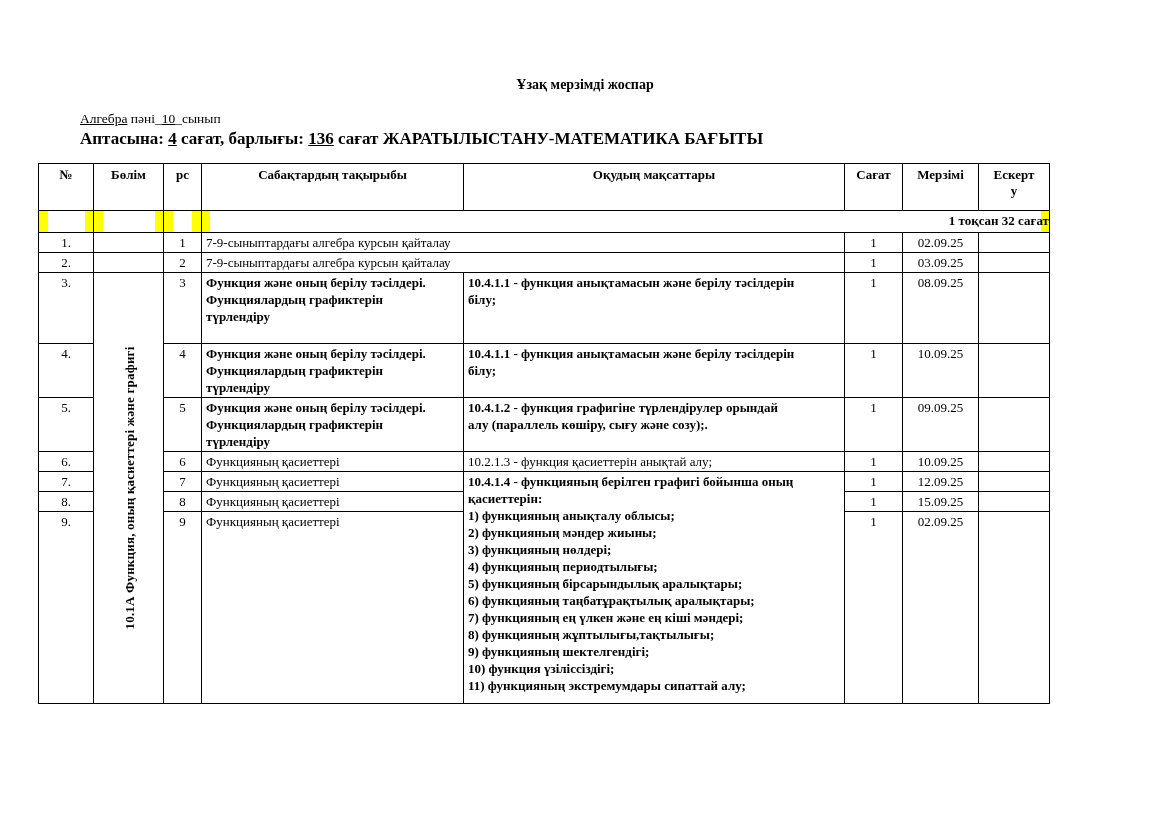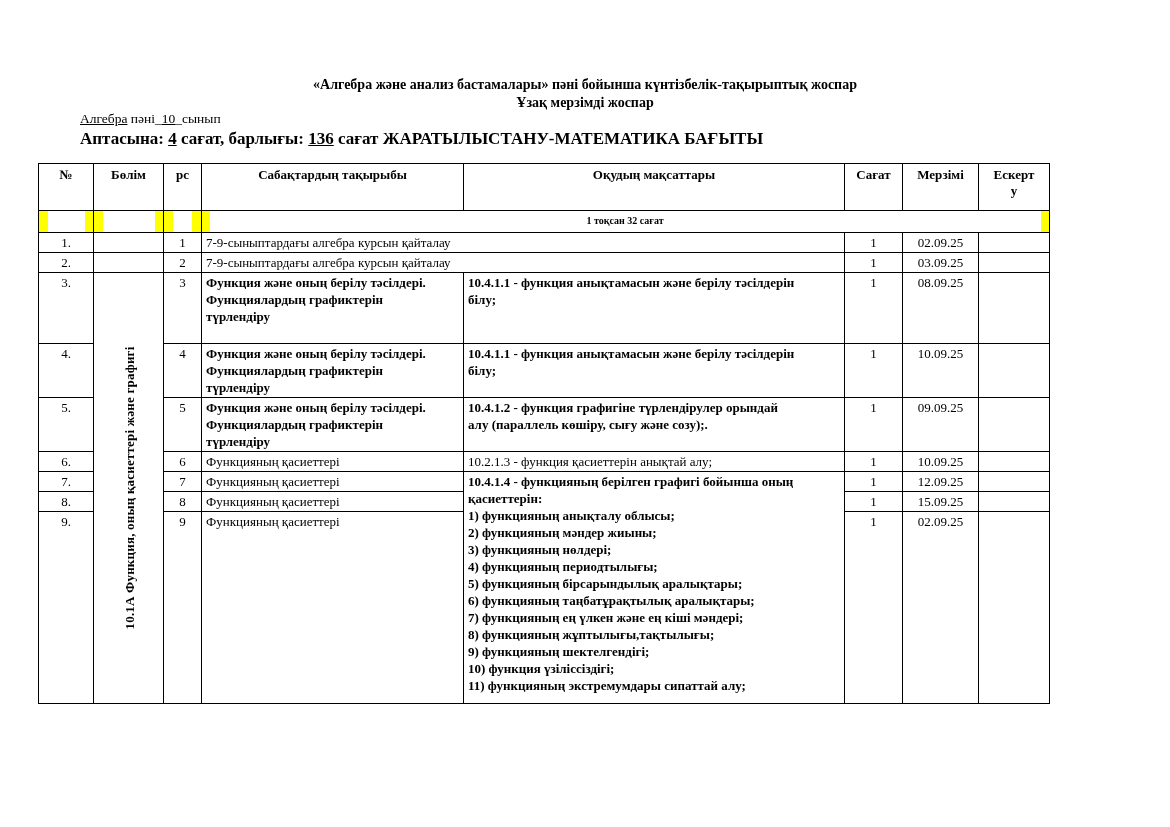--- a/index.html
+++ b/index.html
@@ -32,35 +32,34 @@
 
   td.c { text-align:center; }
   td.pre { white-space:pre-line;font-weight:bold; }
   td.pt { padding-top:17px; }
 
   td.qcell { position:relative; padding:0; height:19px; }
   .ys { position:absolute; top:0; height:100%; background:#ffff00; }
   .vline { position:absolute; top:0; height:100%; width:1px; background:#000; }
   .qtext {
     position:absolute; left:162px; right:0; top:0; height:100%;
-    text-align:center; font-weight:bold; font-size:10px; line-height:19px;
+    text-align:right; font-weight:bold; font-size:13px; line-height:19px;
   }
 
   td.section-cell { position:relative; padding:0; }
   .vertical-label {
     position:absolute; top:50%; left:50%;
     transform:translate(-50%,-50%) rotate(-90deg);
     white-space:nowrap; font-weight:bold; font-size:13px; letter-spacing:0.2px;
   }
 </style>
 </head>
 <body>
 
 <div class="doc-title">
-  <div>«Алгебра және анализ бастамалары» пәні бойынша күнтізбелік-тақырыптық жоспар</div>
   <div>Ұзақ мерзімді жоспар</div>
 </div>
 
 <div class="subject-line"><span class="u">Алгебра</span><span> пәні_</span><span class="u">10</span><span>_сынып</span></div>
 
 <div class="load-line"><span>Аптасына: </span><span class="u">4</span><span> сағат, барлығы: </span><span class="u">136</span><span> сағат ЖАРАТЫЛЫСТАНУ-МАТЕМАТИКА БАҒЫТЫ</span></div>
 
 <table class="plan">
   <colgroup>
     <col style="width:55px">

